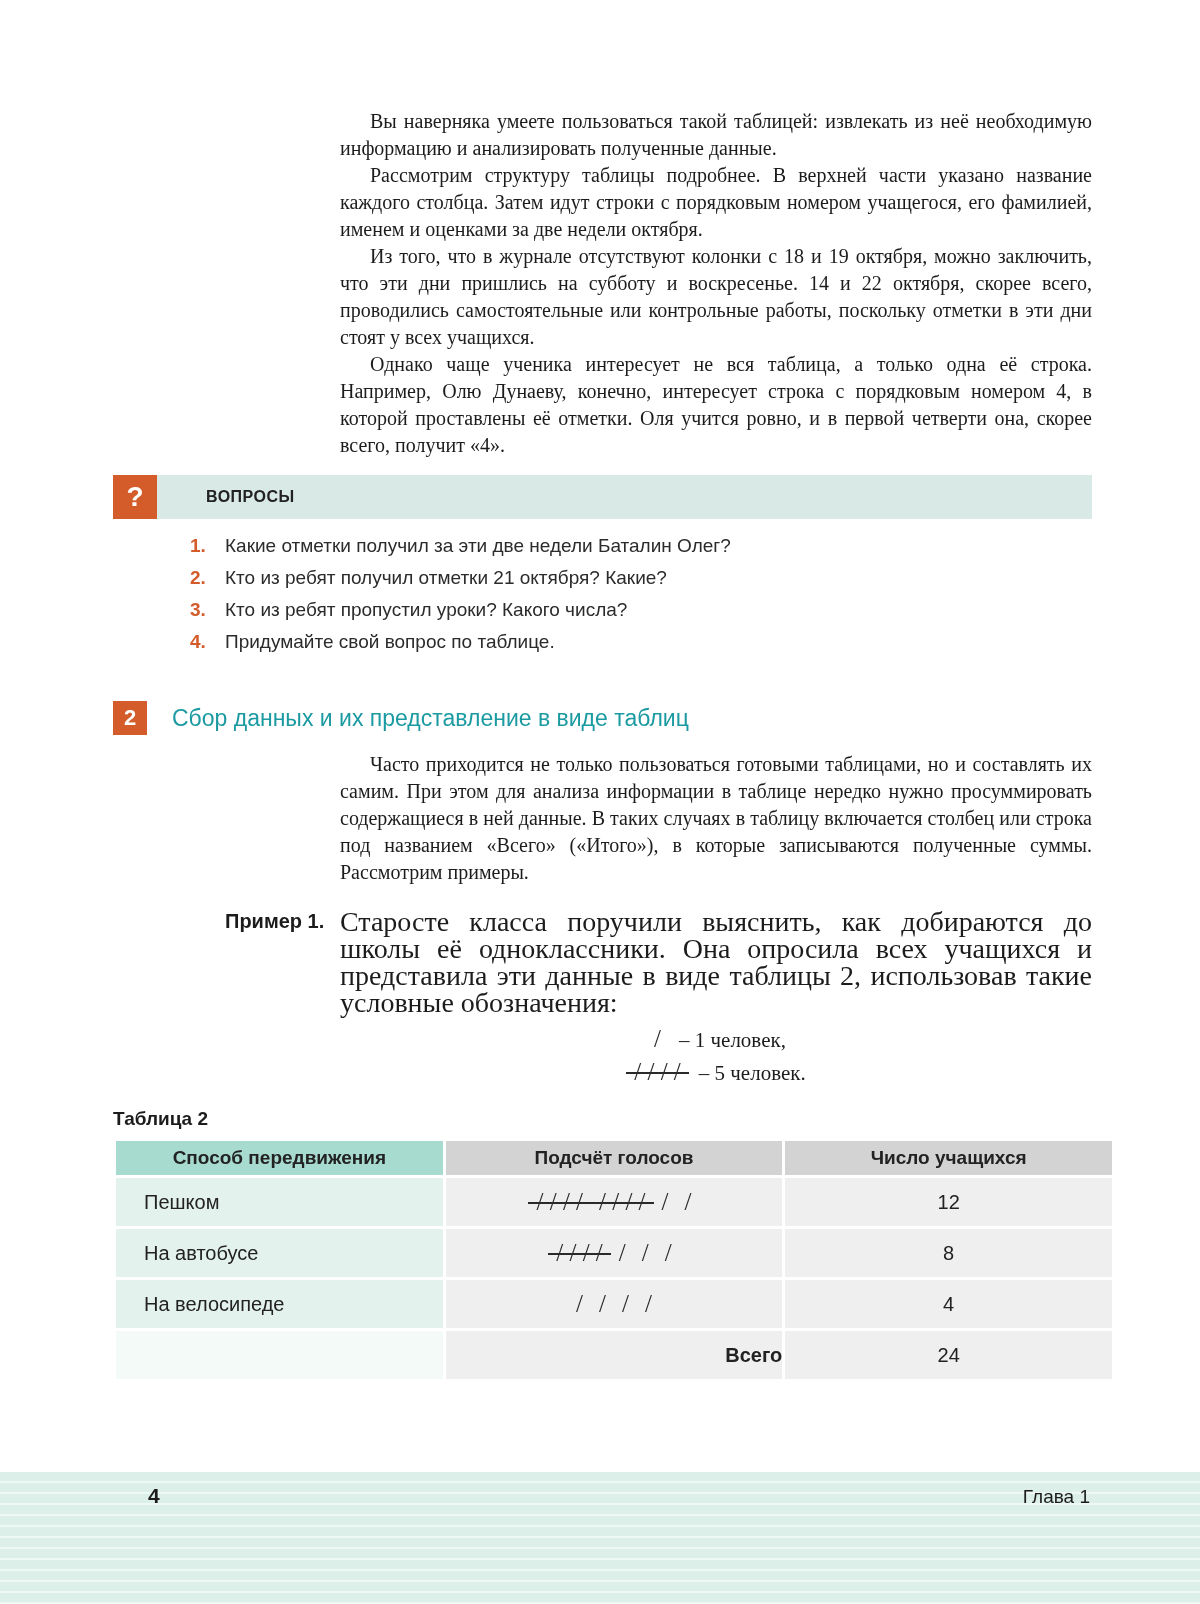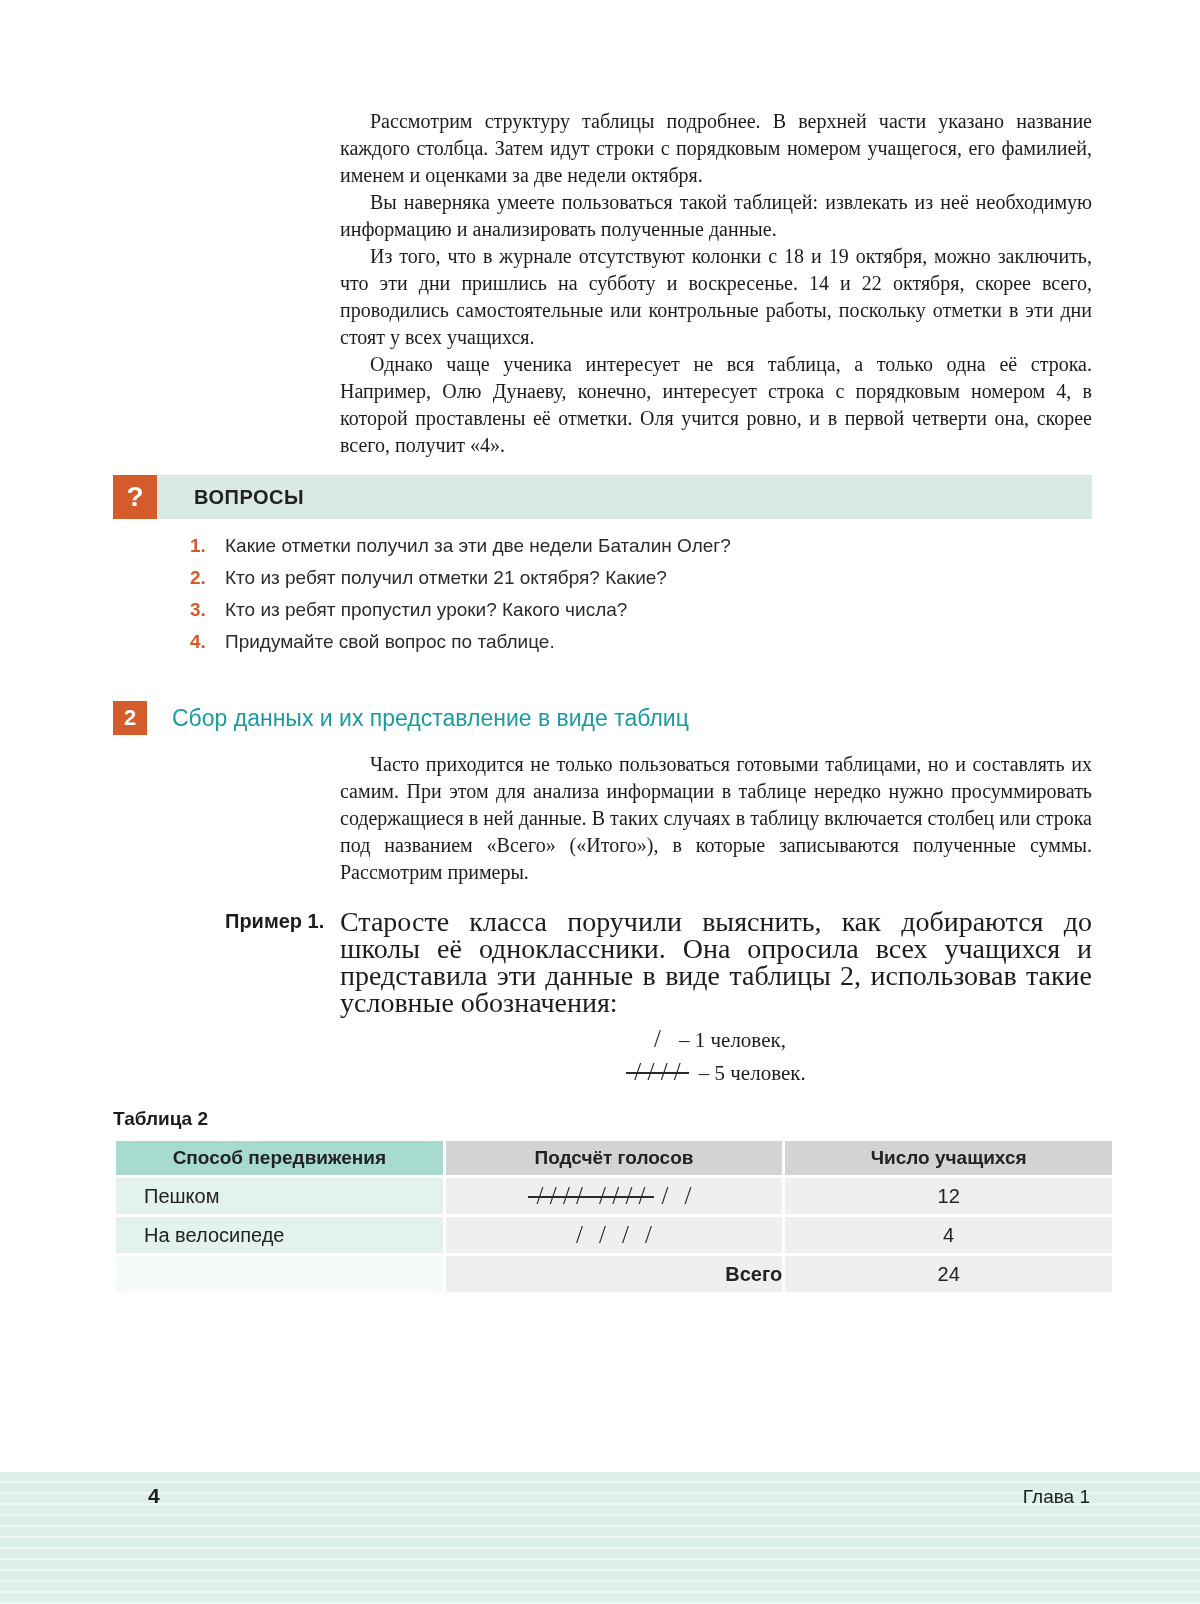--- a/index.html
+++ b/index.html
@@ -45,24 +45,24 @@
     font-weight: bold;
     font-size: 28px;
     display: flex;
     align-items: center;
     justify-content: center;
     flex: 0 0 44px;
   }
   .q-title {
     font-family: "Liberation Sans", sans-serif;
     font-weight: bold;
-    font-size: 20px;
+    font-size: 16px;
     letter-spacing: .5px;
     color: #222222;
-    margin-left: 37px;
+    margin-left: 49px;
   }
   
   .q-list { margin-top: 16px; list-style: none; }
   .q-item {
     display: flex;
     align-items: baseline;
     margin-left: 77px;
     height: 32px;
     font-family: "Liberation Sans", sans-serif;
     font-size: 19px;
@@ -176,21 +176,21 @@
   }
   table.t2 th {
     height: 34px;
     font-weight: bold;
     font-size: 19px;
     text-align: center;
     vertical-align: middle;
   }
   table.t2 th.c1 { background: #a8dbd0; }
   table.t2 th.c2, table.t2 th.c3 { background: #d3d3d3; }
-  table.t2 td { height: 36px; vertical-align: middle; }
+  table.t2 td { height: 48px; vertical-align: middle; }
   table.t2 td.c1 { background: #e4f2ee; text-align: left; padding-left: 28px; }
   table.t2 td.c2 { background: #efeff0; text-align: center; }
   table.t2 td.c3 { background: #efeff0; text-align: center; }
   table.t2 tr.total td.c1 { background: #f4faf8; }
   table.t2 tr.total td.c2 { font-weight: bold; text-align: right; }
   .closing { margin-top: 46px; }
   
   .footer {
     position: absolute;
     left: 0; right: 0; bottom: 0;
@@ -210,22 +210,22 @@
   }
   .page-num { font-weight: bold; font-size: 21px; color: #1c1c1c; }
   .chapter  { font-size: 19px; color: #1c1c1c; text-align: center; }
 </style>
 </head>
 <body>
 
 <div class="page">
   <div class="content">
 
+    <p class="bodytext">Вы наверняка умеете пользоваться такой таблицей: извлекать из неё необходимую информацию и анализировать полученные данные.</p>
     <p class="bodytext">Рассмотрим структуру таблицы подробнее. В верхней части указано название каждого столбца. Затем идут строки с порядковым номером учащегося, его фамилией, именем и оценками за две недели октября.</p>
-    <p class="bodytext">Вы наверняка умеете пользоваться такой таблицей: извлекать из неё необходимую информацию и анализировать полученные данные.</p>
     <p class="bodytext">Из того, что в журнале отсутствуют колонки с 18 и 19 октября, можно заключить, что эти дни пришлись на субботу и воскресенье. 14 и 22 октября, скорее всего, проводились самостоятельные или контрольные работы, поскольку отметки в эти дни стоят у всех учащихся.</p>
     <p class="bodytext">Однако чаще ученика интересует не вся таблица, а только одна её строка. Например, Олю Дунаеву, конечно, интересует строка с порядковым номером 4, в которой проставлены её отметки. Оля учится ровно, и в первой четверти она, скорее всего, получит «4».</p>
 
     <div class="q-banner">
       <div class="q-icon">?</div>
       <div class="q-title">ВОПРОСЫ</div>
     </div>
 
     <ul class="q-list">
       <li class="q-item">
@@ -284,20 +284,25 @@
           <th class="c3">Число учащихся</th>
         </tr>
       </thead>
       <tbody>
         <tr>
           <td class="c1">Пешком</td>
           <td class="c2"><span class="tally tally5">/ / / /</span><span class="tally tally5">/ / / /</span><span class="tally">/</span><span class="tally">/</span></td>
           <td class="c3">12</td>
         </tr>
         <tr>
+          <td class="c1">На автобусе</td>
+          <td class="c2"><span class="tally tally5">/ / / /</span><span class="tally">/</span><span class="tally">/</span><span class="tally">/</span></td>
+          <td class="c3">8</td>
+        </tr>
+        <tr>
           <td class="c1">На велосипеде</td>
           <td class="c2"><span class="tally">/</span><span class="tally">/</span><span class="tally">/</span><span class="tally">/</span></td>
           <td class="c3">4</td>
         </tr>
         <tr class="total">
           <td class="c1"></td>
           <td class="c2">Всего</td>
           <td class="c3">24</td>
         </tr>
       </tbody>

